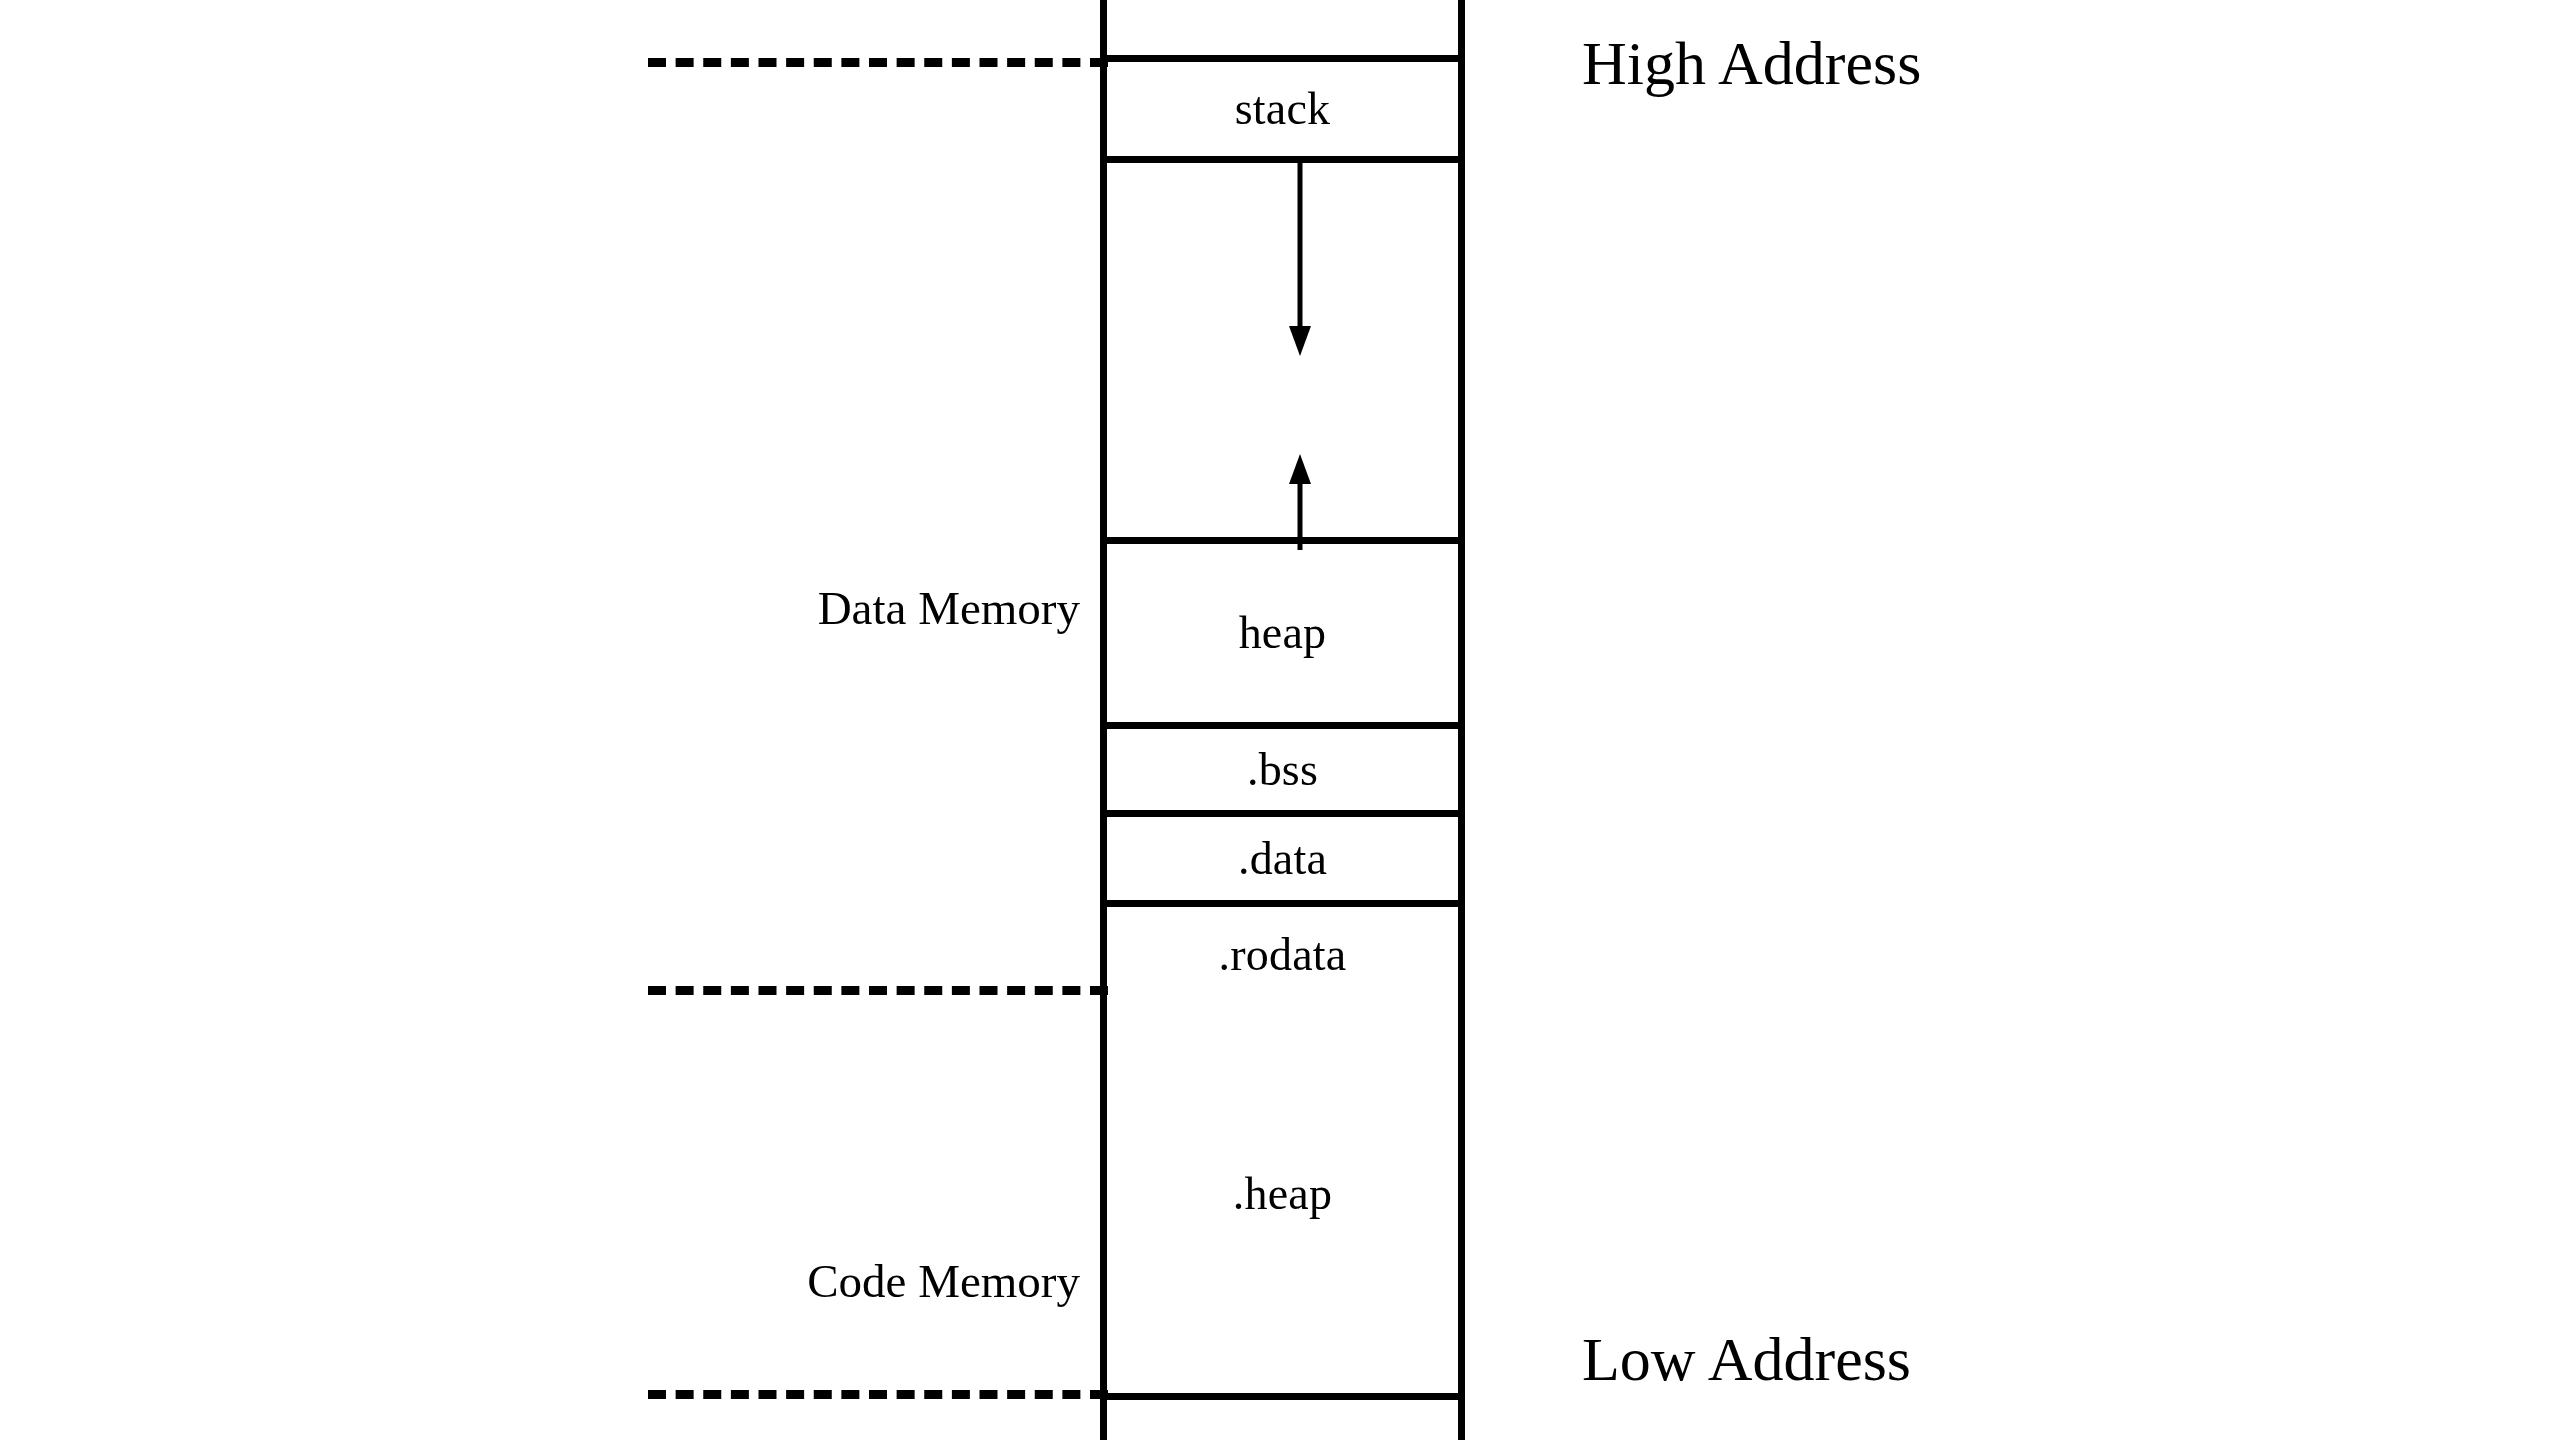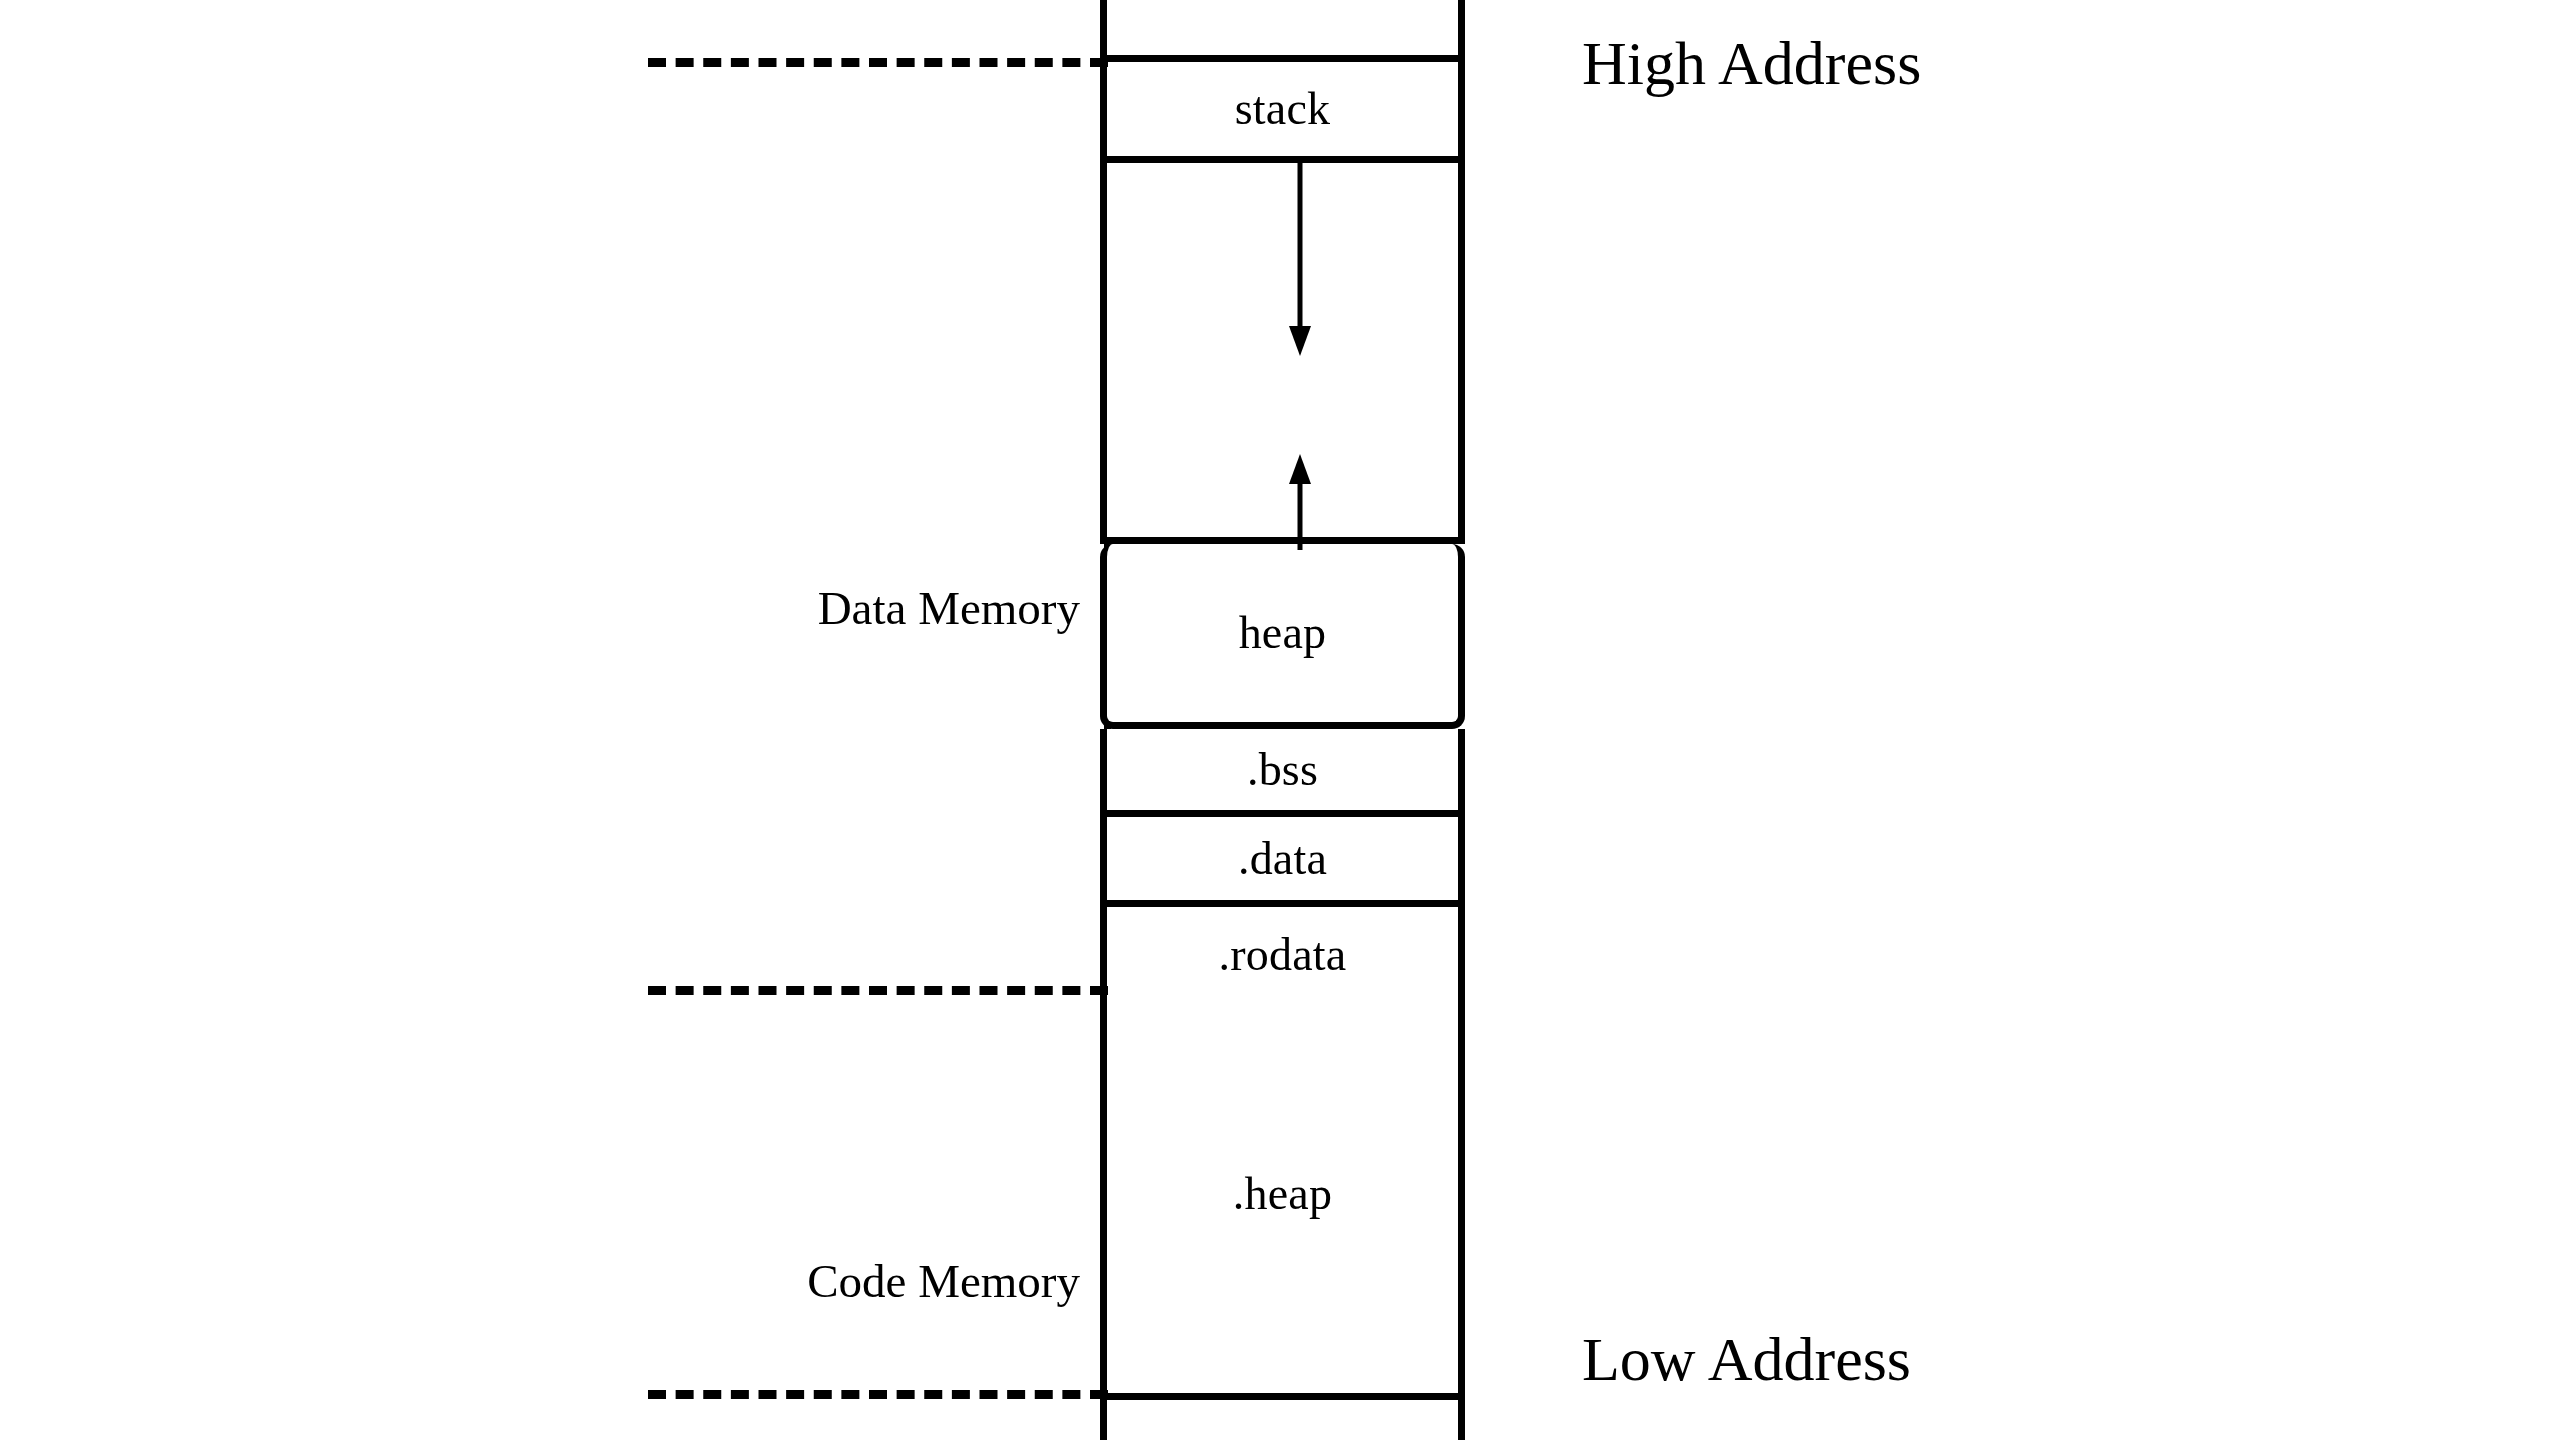--- a/index.html
+++ b/index.html
@@ -98,21 +98,21 @@
   </div>
 
   <div class="seg no-top" style="top:62px; height:101px;">
     <span class="seg-label">stack</span>
   </div>
 
   <div class="seg no-top" style="top:163px; height:381px;">
     <span class="seg-label"></span>
   </div>
 
-  <div class="seg no-top" style="top:544px; height:185px;border-radius:13px;">
+  <div class="seg no-top" style="top:544px; height:185px;">
     <span class="seg-label">heap</span>
   </div>
 
   <div class="seg no-top" style="top:817px; height:90px;">
     <span class="seg-label">.data</span>
   </div>
 
   <div class="seg no-top" style="top:729px; height:88px;">
     <span class="seg-label">.bss</span>
   </div>

